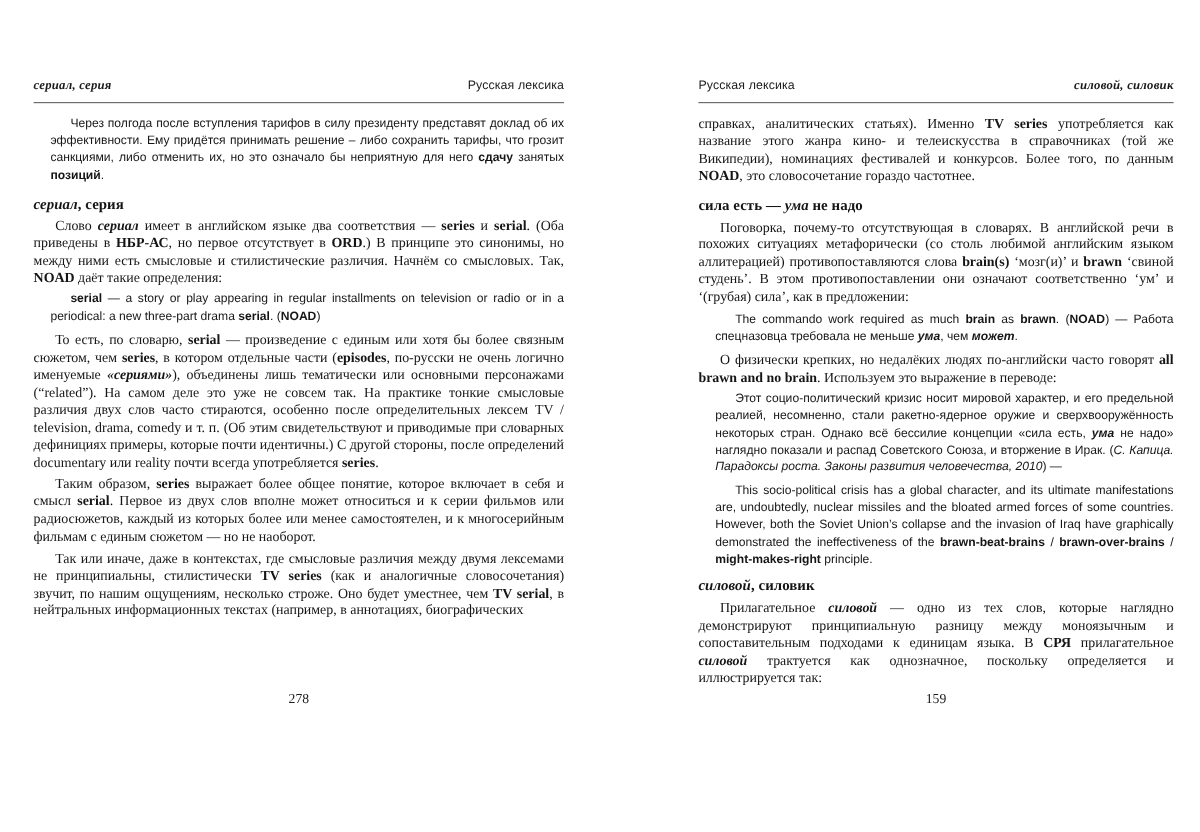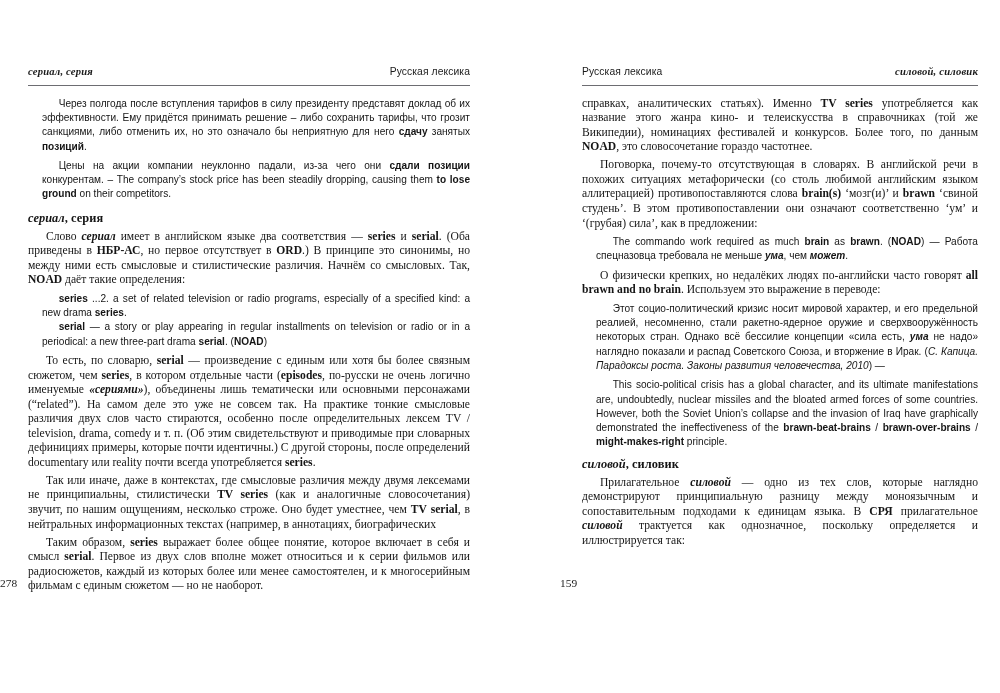--- a/index.html
+++ b/index.html
@@ -101,21 +101,21 @@
     margin-top: 7px;
   }
   b, strong { font-weight: bold; }
   i, em { font-style: italic; }
   .bi { font-weight: bold; font-style: italic; }
   .folio {
     position: absolute;
     bottom: 24px;
     left: 0;
     right: 0;
-    text-align: left;
+    text-align: center;
     font-family: "Liberation Serif", serif;
     font-size: 11.4px;
     color: #1a1a1a;
   }
   .page-left .folio { padding-right: 2px; }
   .page-right .folio { padding-left: 60px; }
 </style>
 </head>
 <body>
 
@@ -127,67 +127,64 @@
       <span class="rh-subject"><span class="bi">сериал</span>, серия</span>
       <span class="rh-section">Русская лексика</span>
     </div>
     <hr class="rule">
 
     <p class="ex">
       <span>Через полгода после вступления тарифов в силу президенту представят доклад об их эффективности. Ему придётся принимать решение – либо сохранить тарифы, что грозит санкциями, либо отменить их, но это означало бы неприятную для него <b>сдачу</b> занятых <b>позиций</b>.</span>
     </p>
 
 
-    <p class="ex">
-      <span>Цены на акции компании неуклонно падали, из-за чего они <b>сдали</b> <b>позиции</b> конкурентам. – The company’s stock price has been steadily dropping, causing them <b>to <b>lose ground</b></b> on their competitors.</span>
-    </p>
 
     <h2 class="heading">
       <span><span class="bi">сериал</span>, серия</span>
     </h2>
 
     <p class="body">
       <span>Слово <span class="bi">сериал</span> имеет в английском языке два соответствия — <b>series</b> и <b>serial</b>. (Оба приведены в <b>НБР-АС</b>, но первое отсутствует в <b>ORD</b>.) В принципе это синонимы, но между ними есть смысловые и стилистические различия. Начнём со смысловых. Так, <b>NOAD</b> даёт такие определения:</span>
     </p>
 
-    <p class="ex dict">
-      <span><b>series</b> ...2. a set of related television or radio programs, especially of a specified kind: a new drama <b>series</b>.</span>
-    </p>
 
     <p class="ex dict2">
       <span><b>serial</b> — a story or play appearing in regular installments on television or radio or in a periodical: a new three-part drama <b>serial</b>. (<b>NOAD</b>)</span>
     </p>
 
     <p class="body">
       <span>То есть, по словарю, <b>serial</b> — произведение с единым или хотя бы более связным сюжетом, чем <b>series</b>, в котором отдельные части (<b>episodes</b>, по-русски не очень логично именуемые <span class="bi">«сериями»</span>), объединены лишь тематически или основными персонажами (“related”). На самом деле это уже не совсем так. На практике тонкие смысловые различия двух слов часто стираются, особенно после определительных лексем TV / television, drama, comedy и т. п. (Об этим свидетельствуют и приводимые при словарных дефинициях примеры, которые почти идентичны.) С другой стороны, после определений documentary или reality почти всегда употребляется <b>series</b>.</span>
     </p>
 
     <p class="body">
+      <span>Таким образом, <b>series</b> выражает более общее понятие, которое включает в себя и смысл <b>serial</b>. Первое из двух слов вполне может относиться и к серии фильмов или радиосюжетов, каждый из которых более или менее самостоятелен, и к многосерийным фильмам с единым сюжетом — но не наоборот.</span>
+    </p>
+
+    <p class="body">
       <span>Так или иначе, даже в контекстах, где смысловые различия между двумя лексемами не принципиальны, стилистически <b>TV <b>series</b></b> (как и аналогичные словосочетания) звучит, по нашим ощущениям, несколько строже. Оно будет уместнее, чем <b>TV <b>serial</b></b>, в нейтральных информационных текстах (например, в аннотациях, биографических</span>
-    </p>
-
-    <p class="body">
-      <span>Таким образом, <b>series</b> выражает более общее понятие, которое включает в себя и смысл <b>serial</b>. Первое из двух слов вполне может относиться и к серии фильмов или радиосюжетов, каждый из которых более или менее самостоятелен, и к многосерийным фильмам с единым сюжетом — но не наоборот.</span>
     </p>
 
     <div class="folio">278</div>
   </div>
 
   <div class="page page-right">
 
     <div class="running-head">
       <span class="rh-section">Русская лексика</span>
       <span class="rh-subject"><span class="bi">силовой</span>, силовик</span>
     </div>
     <hr class="rule">
 
     <p class="body cont">
       <span>справках, аналитических статьях). Именно <b>TV <b>series</b></b> употребляется как название этого жанра кино- и телеискусства в справочниках (той же Википедии), номинациях фестивалей и конкурсов. Более того, по данным <b>NOAD</b>, это словосочетание гораздо частотнее.</span>
     </p>
 
+    <h2 class="heading">
+      <span>сила есть — <span class="bi">ума</span> не надо</span>
+    </h2>
 
     <p class="body">
       <span>Поговорка, почему-то отсутствующая в словарях. В английской речи в похожих ситуациях метафорически (со столь любимой английским языком аллитерацией) противопоставляются слова <b>brain(s)</b> ‘мозг(и)’ и <b>brawn</b> ‘свиной студень’. В этом противопоставлении они означают соответственно ‘ум’ и ‘(грубая) сила’, как в предложении:</span>
     </p>
 
     <p class="ex">
       <span>The commando work required as much <b>brain</b> as <b>brawn</b>. (<b>NOAD</b>) — Работа спецназовца требовала не меньше <span class="bi">ума</span>, чем <span class="bi">может</span>.</span>
     </p>
 
     <p class="body">

